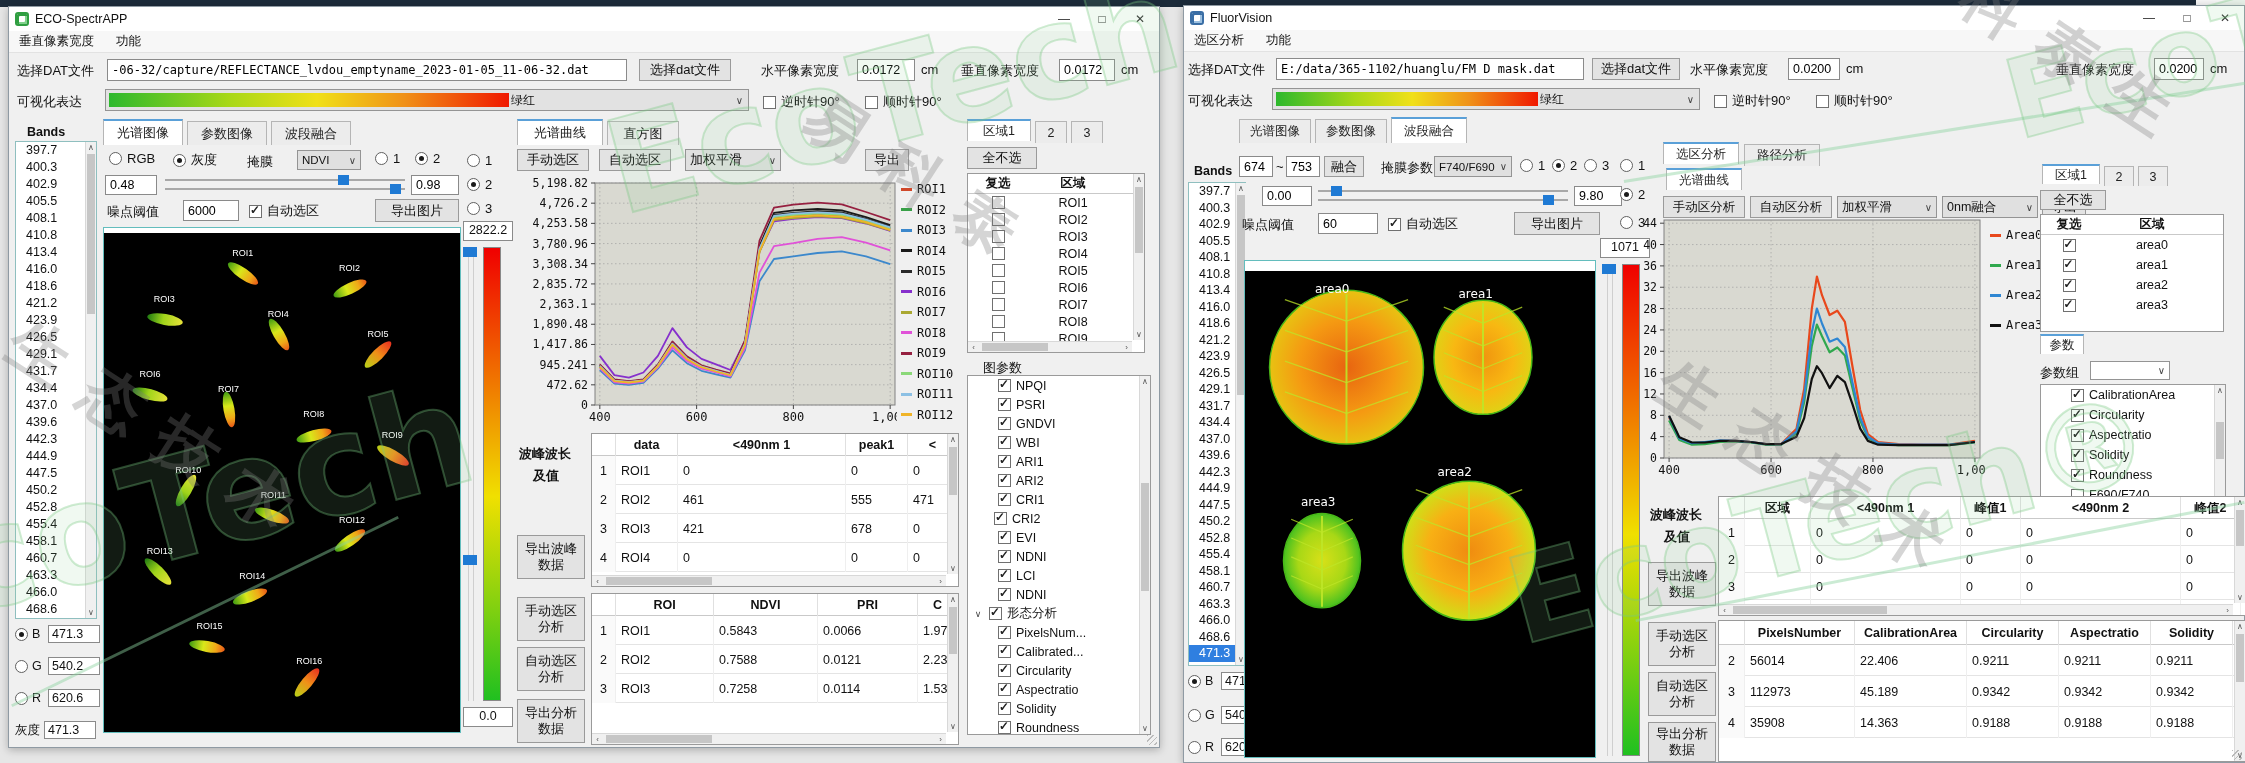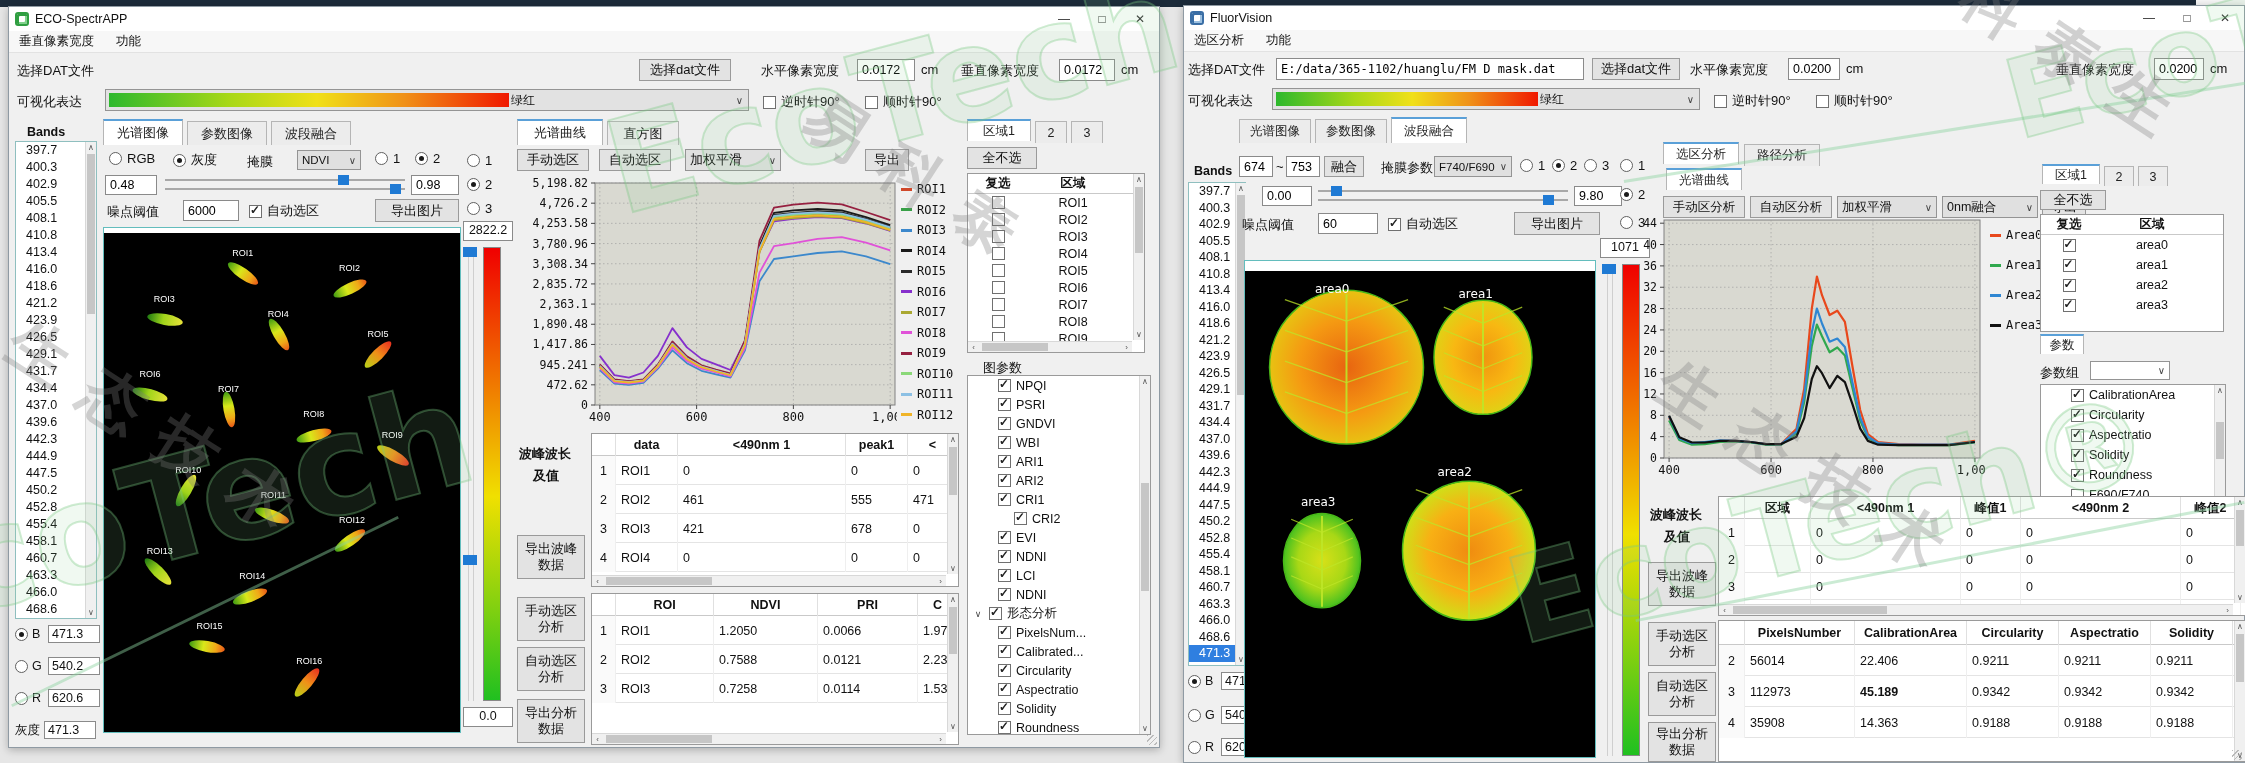--- a/index.html
+++ b/index.html
@@ -131,20 +131,21 @@
         <span class="winbtn">□</span>
         <span class="winbtn">✕</span>
       </div>
     </div>
     <div class="menubar">
       <span class="menuitem">垂直像素宽度</span>
       <span class="menuitem">功能</span>
     </div>
 
     <span class="lbl" style="left:8px; top:55px;">选择DAT文件</span>
+    <input class="input mono" style="left: 98px; top: 52px; width: 520px; height: 22px;" value="-06-32/capture/REFLECTANCE_lvdou_emptyname_2023-01-05_11-06-32.dat">
     <div class="btn" style="left:630px; top:52px; width:92px; height:22px;">选择dat文件</div>
     <span class="lbl" style="left:752px; top:55px;">水平像素宽度</span>
     <input class="input" style="left: 848px; top: 52px; width: 58px; height: 22px;" value="0.0172">
     <span class="lbl" style="left:912px; top:55px;">cm</span>
     <span class="lbl" style="left:952px; top:55px;">垂直像素宽度</span>
     <input class="input" style="left: 1050px; top: 52px; width: 56px; height: 22px;" value="0.0172">
     <span class="lbl" style="left:1112px; top:55px;">cm</span>
 
     <span class="lbl" style="left:8px; top:86px;">可视化表达</span>
     <div class="gradsel" style="left:96px; top:82px; width:644px;">
@@ -527,21 +528,21 @@
         <div class="hrow" style="height: 22px;">
           <div class="hcell" style="width: 24px; height: 22px;"></div>
           <div class="hcell" style="width: 98px; height: 22px;">ROI</div>
           <div class="hcell" style="width: 104px; height: 22px;">NDVI</div>
           <div class="hcell" style="width: 100px; height: 22px;">PRI</div>
           <div class="hcell" style="width: 40px; height: 22px;">C</div>
         </div>
         <div class="brow" style="height: 29px;">
           <div class="bcell rowhdr" style="width: 24px; height: 29px;">1</div>
           <div class="bcell" style="width: 98px; height: 29px;">ROI1</div>
-          <div class="bcell" style="width: 104px; height: 29px;">1.2050</div>
+          <div class="bcell" style="width: 104px; height: 29px;">0.5843</div>
           <div class="bcell" style="width: 100px; height: 29px;">0.0066</div>
           <div class="bcell" style="width: 40px; height: 29px;">1.9774</div>
         </div>
         <div class="brow" style="height: 29px;">
           <div class="bcell rowhdr" style="width: 24px; height: 29px;">2</div>
           <div class="bcell" style="width: 98px; height: 29px;">ROI2</div>
           <div class="bcell" style="width: 104px; height: 29px;">0.7588</div>
           <div class="bcell" style="width: 100px; height: 29px;">0.0121</div>
           <div class="bcell" style="width: 40px; height: 29px;">2.2339</div>
         </div>
@@ -654,21 +655,21 @@
           <span>ARI1</span>
         </div>
         <div class="cl-row" style="height: 19px; padding-left: 30px;">
           <span class="check on"></span>
           <span>ARI2</span>
         </div>
         <div class="cl-row" style="height: 19px; padding-left: 30px;">
           <span class="check on"></span>
           <span>CRI1</span>
         </div>
-        <div class="cl-row" style="height: 19px; padding-left: 46px;">
+        <div class="cl-row" style="height: 19px; padding-left: 26px;">
           <span class="check on"></span>
           <span>CRI2</span>
         </div>
         <div class="cl-row" style="height: 19px; padding-left: 30px;">
           <span class="check on"></span>
           <span>EVI</span>
         </div>
         <div class="cl-row" style="height: 19px; padding-left: 30px;">
           <span class="check on"></span>
           <span>NDNI</span>
@@ -1177,21 +1178,21 @@
           <div class="bcell rowhdr" style="width: 26px; height: 31px;">2</div>
           <div class="bcell" style="width: 110px; height: 31px;">56014</div>
           <div class="bcell" style="width: 112px; height: 31px;">22.406</div>
           <div class="bcell" style="width: 92px; height: 31px;">0.9211</div>
           <div class="bcell" style="width: 92px; height: 31px;">0.9211</div>
           <div class="bcell" style="width: 82px; height: 31px;">0.9211</div>
         </div>
         <div class="brow" style="height: 31px;">
           <div class="bcell rowhdr" style="width: 26px; height: 31px;">3</div>
           <div class="bcell" style="width: 110px; height: 31px;">112973</div>
-          <div class="bcell" style="width: 112px; height: 31px; font-weight: bold;">45.189</div>
+          <div class="bcell" style="width: 112px; height: 31px;">45.189</div>
           <div class="bcell" style="width: 92px; height: 31px;">0.9342</div>
           <div class="bcell" style="width: 92px; height: 31px;">0.9342</div>
           <div class="bcell" style="width: 82px; height: 31px;">0.9342</div>
         </div>
         <div class="brow" style="height: 31px;">
           <div class="bcell rowhdr" style="width: 26px; height: 31px;">4</div>
           <div class="bcell" style="width: 110px; height: 31px;">35908</div>
           <div class="bcell" style="width: 112px; height: 31px;">14.363</div>
           <div class="bcell" style="width: 92px; height: 31px;">0.9188</div>
           <div class="bcell" style="width: 92px; height: 31px;">0.9188</div>

